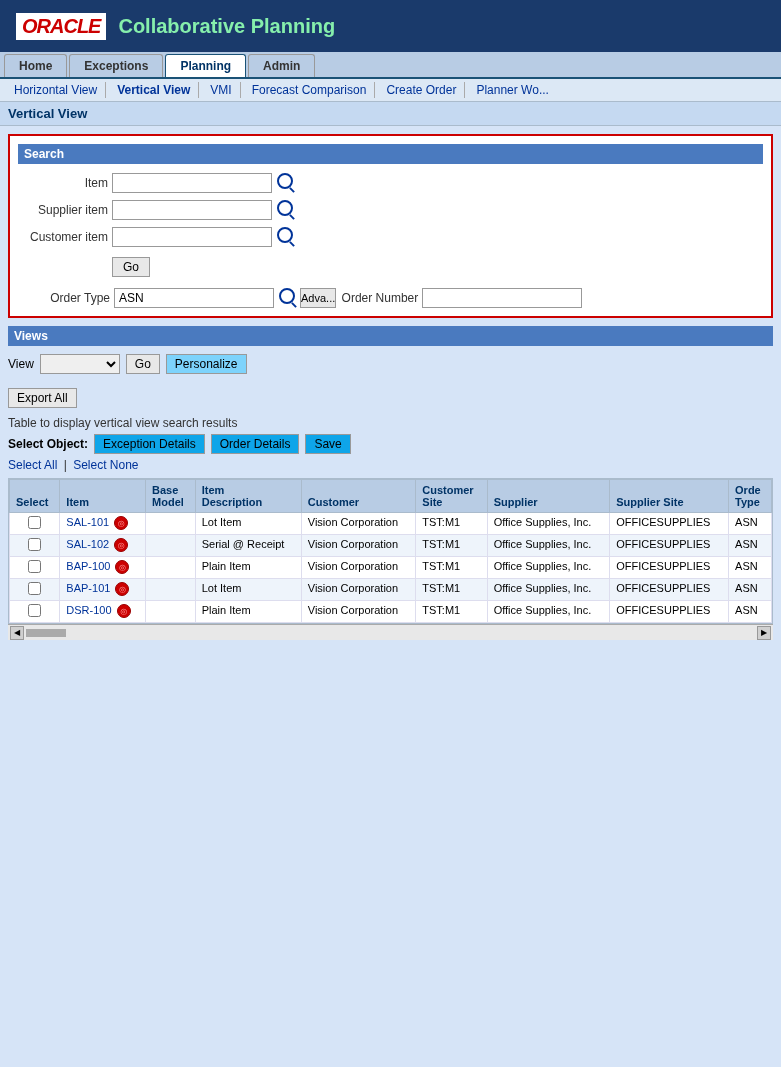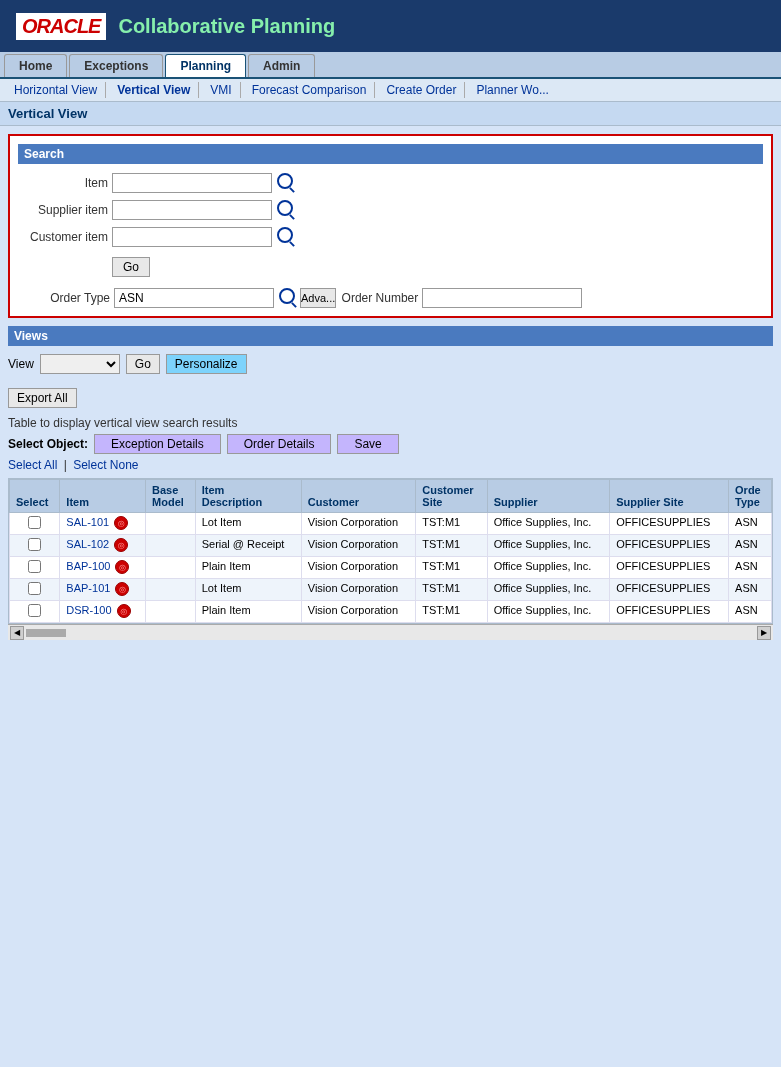--- a/index.html
+++ b/index.html
@@ -49,21 +49,21 @@
     .view-select { border: 1px solid #999; font-size: 12px; height: 20px; width: 80px; }
     .view-go-btn { background: #e8e8e8; border: 1px solid #999; padding: 2px 8px; font-size: 12px; cursor: pointer; }
     .personalize-btn { background: #7dd3fc; border: 1px solid #999; padding: 2px 8px; font-size: 12px; cursor: pointer; }
 
     
     .results-section { margin: 0 8px; }
     .export-btn { background: #e8e8e8; border: 1px solid #999; padding: 2px 8px; font-size: 12px; cursor: pointer; margin-bottom: 4px; }
     .results-desc { font-size: 12px; color: #333; margin-bottom: 4px; }
     .select-object-row { display: flex; align-items: center; gap: 6px; margin-bottom: 4px; }
     .select-object-label { font-weight: bold; font-size: 12px; }
-    .action-btn { background: #c4b5fd; border: 1px solid #999; padding: 2px 16px; font-size: 12px; cursor: pointer; }
+    .action-btn { background: #0ea5e9; border: 1px solid #999; padding: 2px 8px; font-size: 12px; cursor: pointer; }
     .select-links { font-size: 12px; margin-bottom: 6px; }
     .select-links a { color: #003399; text-decoration: none; }
     .separator { color: #333; margin: 0 3px; }
 
     
     .results-table { width: 100%; border-collapse: collapse; font-size: 11px; overflow: hidden; }
     .results-table th { background: #b8cce4; border: 1px solid #aabbcc; padding: 4px 6px; text-align: left; font-weight: bold; color: #003366; vertical-align: bottom; white-space: normal; }
     .results-table td { border: 1px solid #dde; padding: 3px 6px; vertical-align: top; }
     .results-table tr:nth-child(even) td { background: #eef4fb; }
     .results-table tr:nth-child(odd) td { background: white; }

